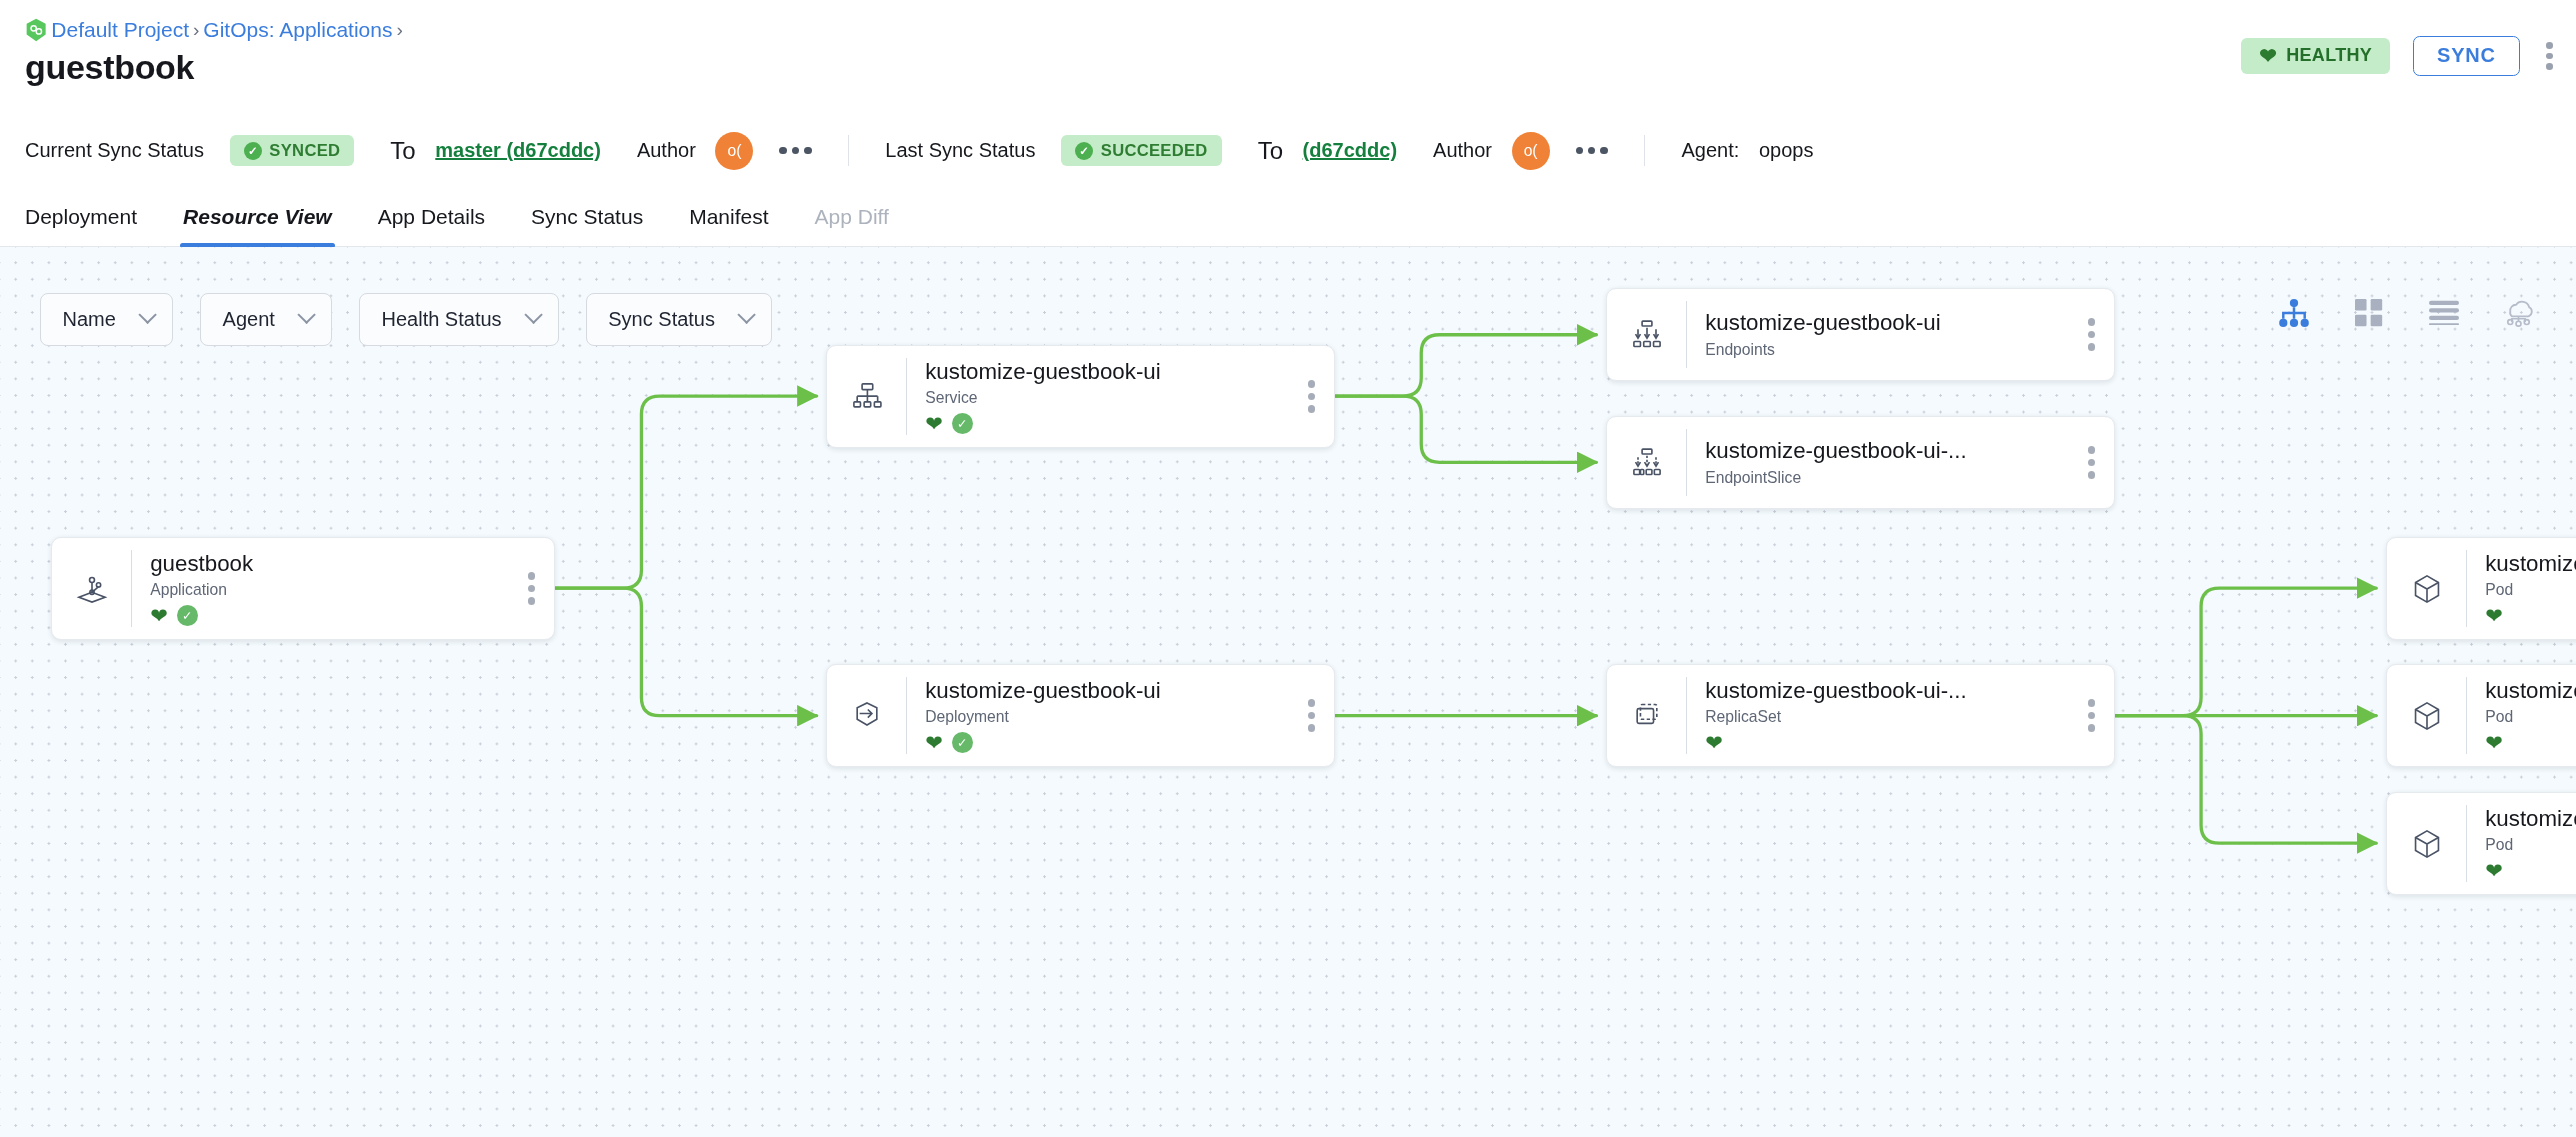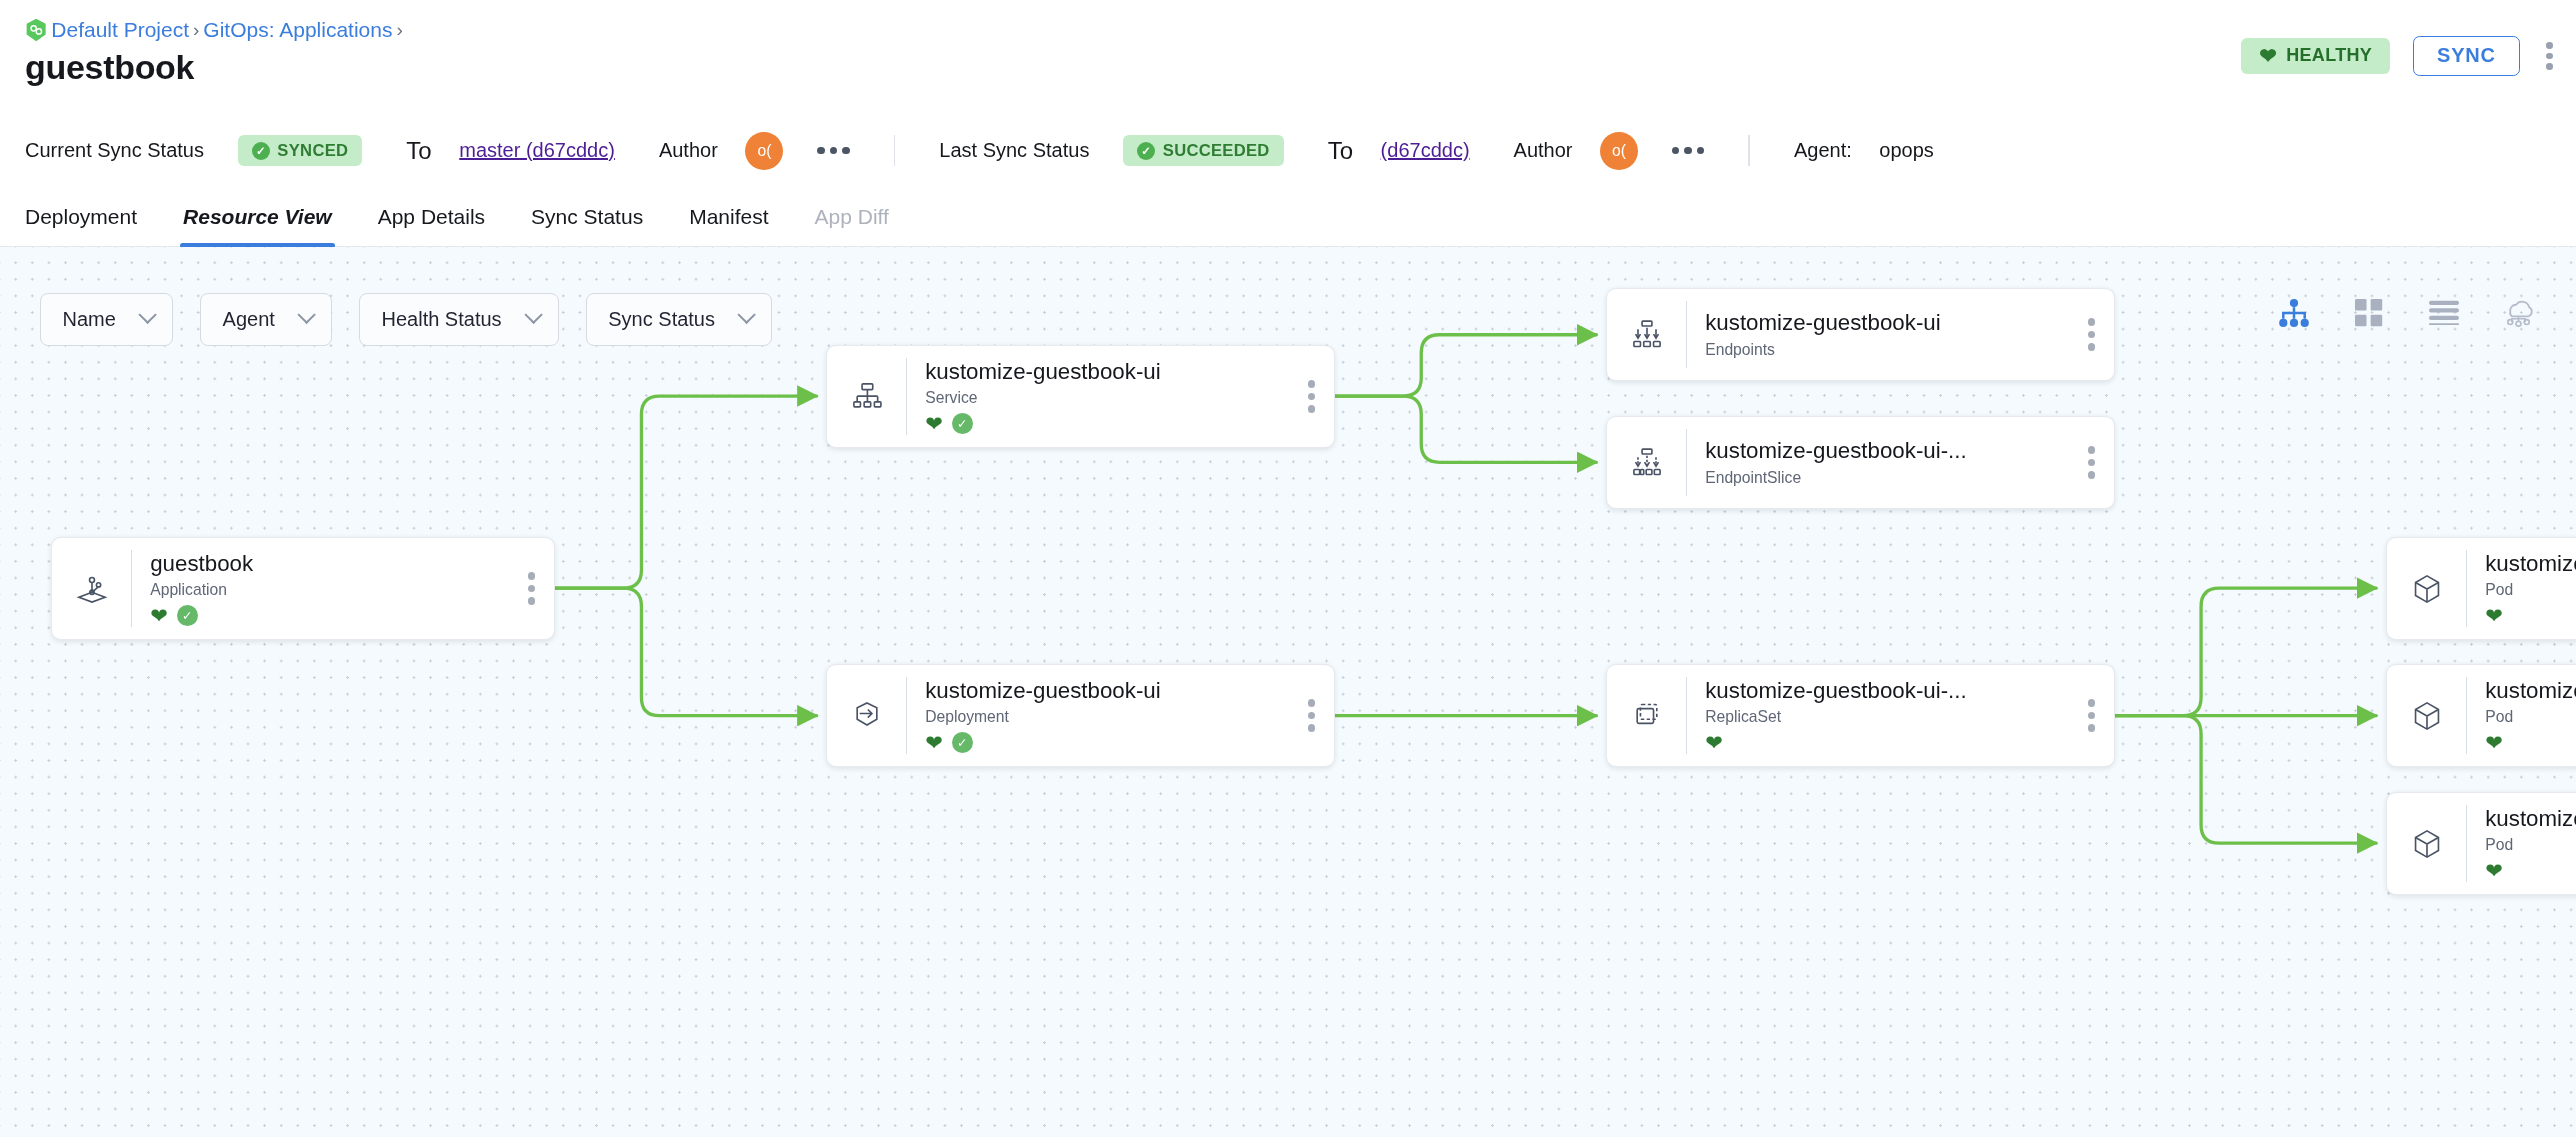--- a/index.html
+++ b/index.html
@@ -46,37 +46,37 @@
     letter-spacing: 0.8px; cursor: pointer; font-family: inherit;
   }
   .kebab-vert {
     display: flex; flex-direction: column; gap: 4.1px; cursor: pointer; padding: 3.3px;
   }
   .kebab-vert i { width: 6.6px; height: 6.6px; border-radius: 50%; background: #9aa1ae; display:block;}
 
   
   .statusbar {
     position: absolute; left: 0; top: 118px; width: 2576px; height: 65px;
-    display: flex; align-items: center; padding-left: 25px; gap: 16px;
+    display: flex; align-items: center; padding-left: 25px; gap: 8px;
     background: #ffffff;
   }
   .sb-label { font-size: 20px; color: #16181d; white-space: nowrap; }
   .sb-chip {
     display: flex; align-items: center; gap: 7.4px;
     background: #c5ecc8; border-radius: 5.8px; padding: 5.8px 14px;
     font-size: 16.6px; font-weight: 700; color: #2e7d32; letter-spacing: 0.3px;
     margin-left: 18px;
   }
   .chip-check {
     width: 18px; height: 18px; border-radius: 50%; background: #4caf50;
     display: flex; align-items: center; justify-content: center;
     color: #fff; font-size: 11.6px; font-weight: 700;
   }
   .sb-to { font-size: 24px; color: #16181d; margin-left: 28px;}
-  .sb-rev { font-size: 20px; color: #4c1d95; font-weight: 400; margin-left: 11.6px; white-space: nowrap;}
+  .sb-rev { font-size: 20px; color: #15803d; font-weight: 700; margin-left: 11.6px; white-space: nowrap;}
   .sb-author { font-size: 20px; color: #16181d; margin-left: 28px;}
   .avatar {
     width: 38px; height: 38px; border-radius: 50%; background: #ef8236;
     color: #fff; font-size: 15.7px; display: flex; align-items: center; justify-content: center;
     margin-left: 11.6px; font-weight: 500; overflow: hidden;
   }
   .kebab-horiz { display: flex; gap: 5px; margin-left: 18px; cursor: pointer;}
   .kebab-horiz i { width: 7.4px; height: 7.4px; border-radius: 50%; background: #4b5563; display:block;}
   .sb-div { width: 1.7px; height: 31px; background: #dfe2e8; margin-left: 28px; }
   .sb-agent { font-size: 20px; color: #16181d; margin-left: 28px;}

